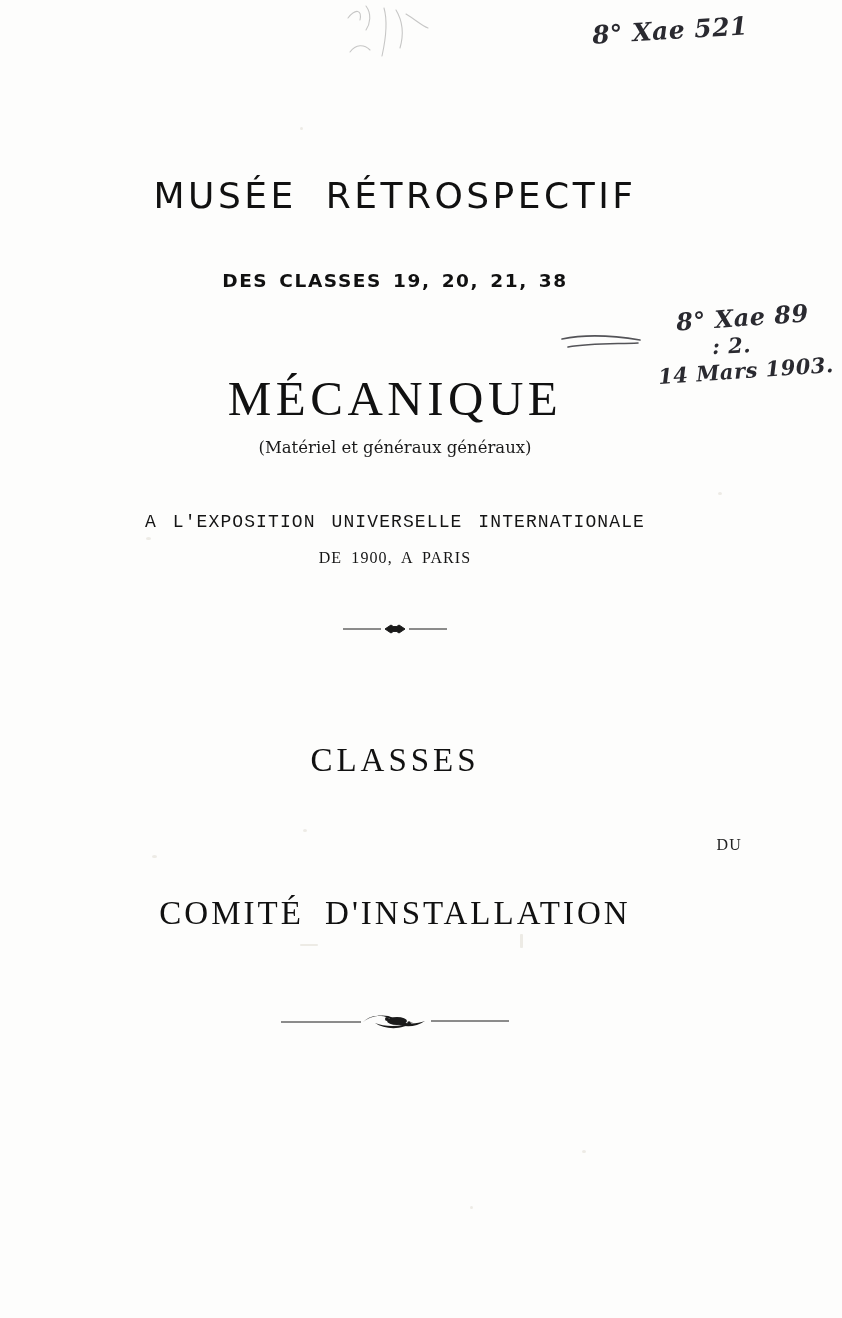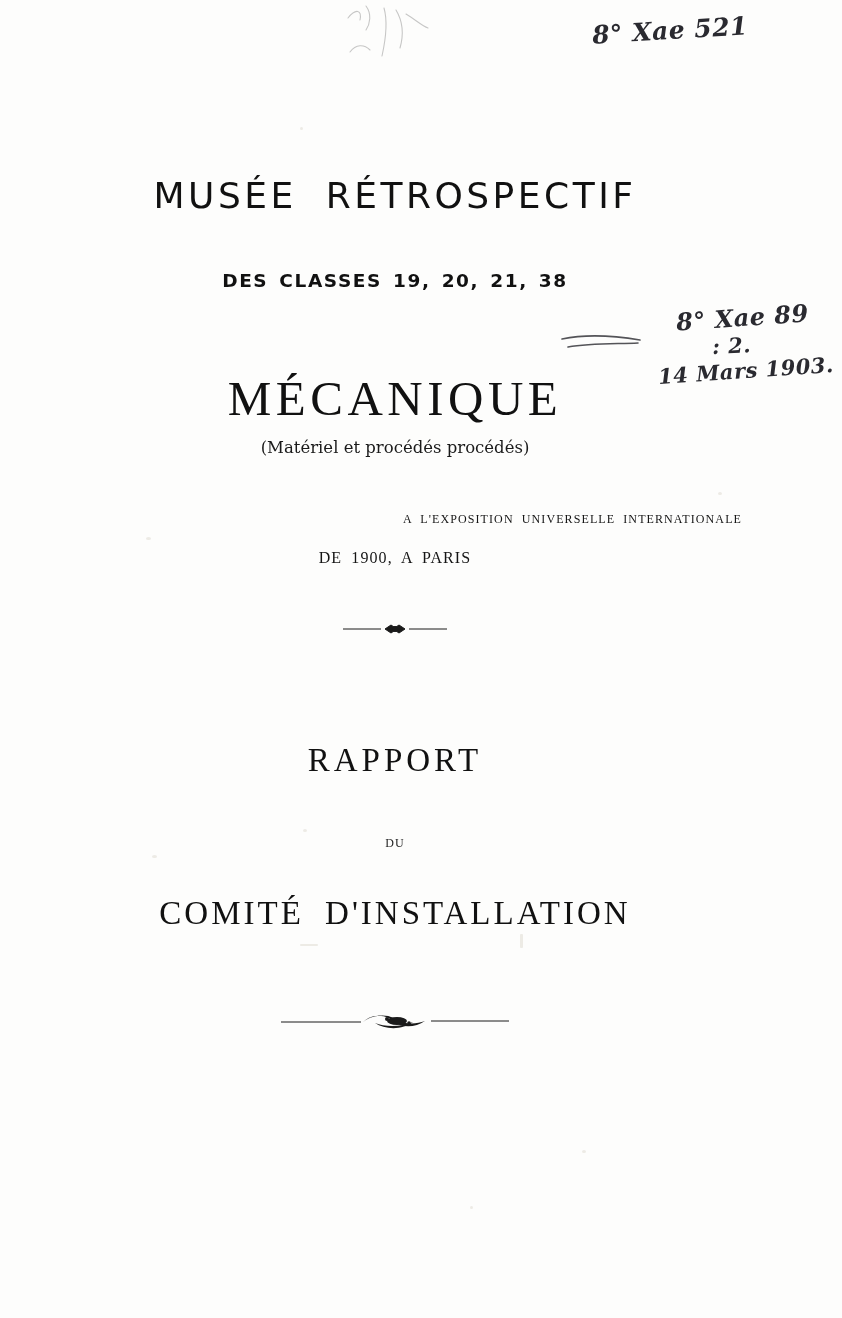--- a/index.html
+++ b/index.html
@@ -120,26 +120,25 @@
 
   #subject-sub {
     top: 438px;
     font-family: "DejaVu Serif", serif;
     font-size: 16.5px;
     color: #1a1a1a;
   }
 
   #expo-line-1 {
     top: 512px;
-    font-family: Liberation Serif, serif;
-    font-size: 12px;
+    font-family: Liberation Mono, monospace;
+    font-size: 18px;
     letter-spacing: 1.1px;
     word-spacing: 4px;
     color: #151515;
-    text-align: right;
   }
 
   #expo-line-2 {
     top: 549px;
     font-family: "Liberation Serif", serif;
     font-size: 16px;
     letter-spacing: 1.1px;
     word-spacing: 4px;
     color: #151515;
   }
@@ -157,23 +156,24 @@
     top: 742px;
     font-family: "Liberation Serif", serif;
     font-size: 33px;
     letter-spacing: 4px;
     color: #111;
   }
 
   #report-du {
     top: 836px;
     font-family: "Liberation Serif", serif;
-    font-size: 12px;
+    font-size: 16px;
     letter-spacing: 1.2px;
     color: #222;
+    text-align: right;
   }
 
   #committee-title {
     top: 895px;
     font-family: "Liberation Serif", serif;
     font-size: 33px;
     letter-spacing: 3px;
     word-spacing: 10px;
     color: #111;
   }
@@ -218,38 +218,38 @@
       </g>
     </svg>
   </div>
 
   <div class="handwriting" id="annot-line-1">8° Xae 89</div>
   <div class="handwriting" id="annot-line-2">: 2.</div>
   <div class="handwriting" id="annot-line-3">14 Mars 1903.</div>
 
   <div class="centered" id="subject-title">MÉCANIQUE</div>
 
-  <div class="centered" id="subject-sub">(Matériel et procédés procédés)</div>
+  <div class="centered" id="subject-sub">(Matériel et généraux généraux)</div>
 
   <div class="centered" id="expo-line-1">A L'EXPOSITION UNIVERSELLE INTERNATIONALE</div>
   <div class="centered" id="expo-line-2">DE 1900, A PARIS</div>
 
   <div class="centered" id="ornament-1">
     <svg width="120" height="18" viewBox="0 0 120 18" xmlns="http://www.w3.org/2000/svg">
       <g stroke="#1a1a1a" fill="#1a1a1a">
         <line x1="8" y1="9" x2="46" y2="9" stroke-width="1"></line>
         <line x1="74" y1="9" x2="112" y2="9" stroke-width="1"></line>
         <path d="M50 9 L56 5 L62 9 L56 13 Z"></path>
         <path d="M58 9 L64 5 L70 9 L64 13 Z"></path>
         <circle cx="60" cy="9" r="2.6"></circle>
       </g>
     </svg>
   </div>
 
-  <div class="centered" id="report-title">RAPPORT</div>
+  <div class="centered" id="report-title">CLASSES</div>
 
   <div class="centered" id="report-du">DU</div>
 
   <div class="centered" id="committee-title">COMITÉ D'INSTALLATION</div>
 
   <div class="centered" id="ornament-2">
     <svg width="240" height="22" viewBox="0 0 240 22" xmlns="http://www.w3.org/2000/svg">
       <g stroke="#1a1a1a" fill="none" stroke-width="1">
         <line x1="6" y1="12" x2="86" y2="12"></line>
         <line x1="156" y1="11" x2="234" y2="11"></line>

